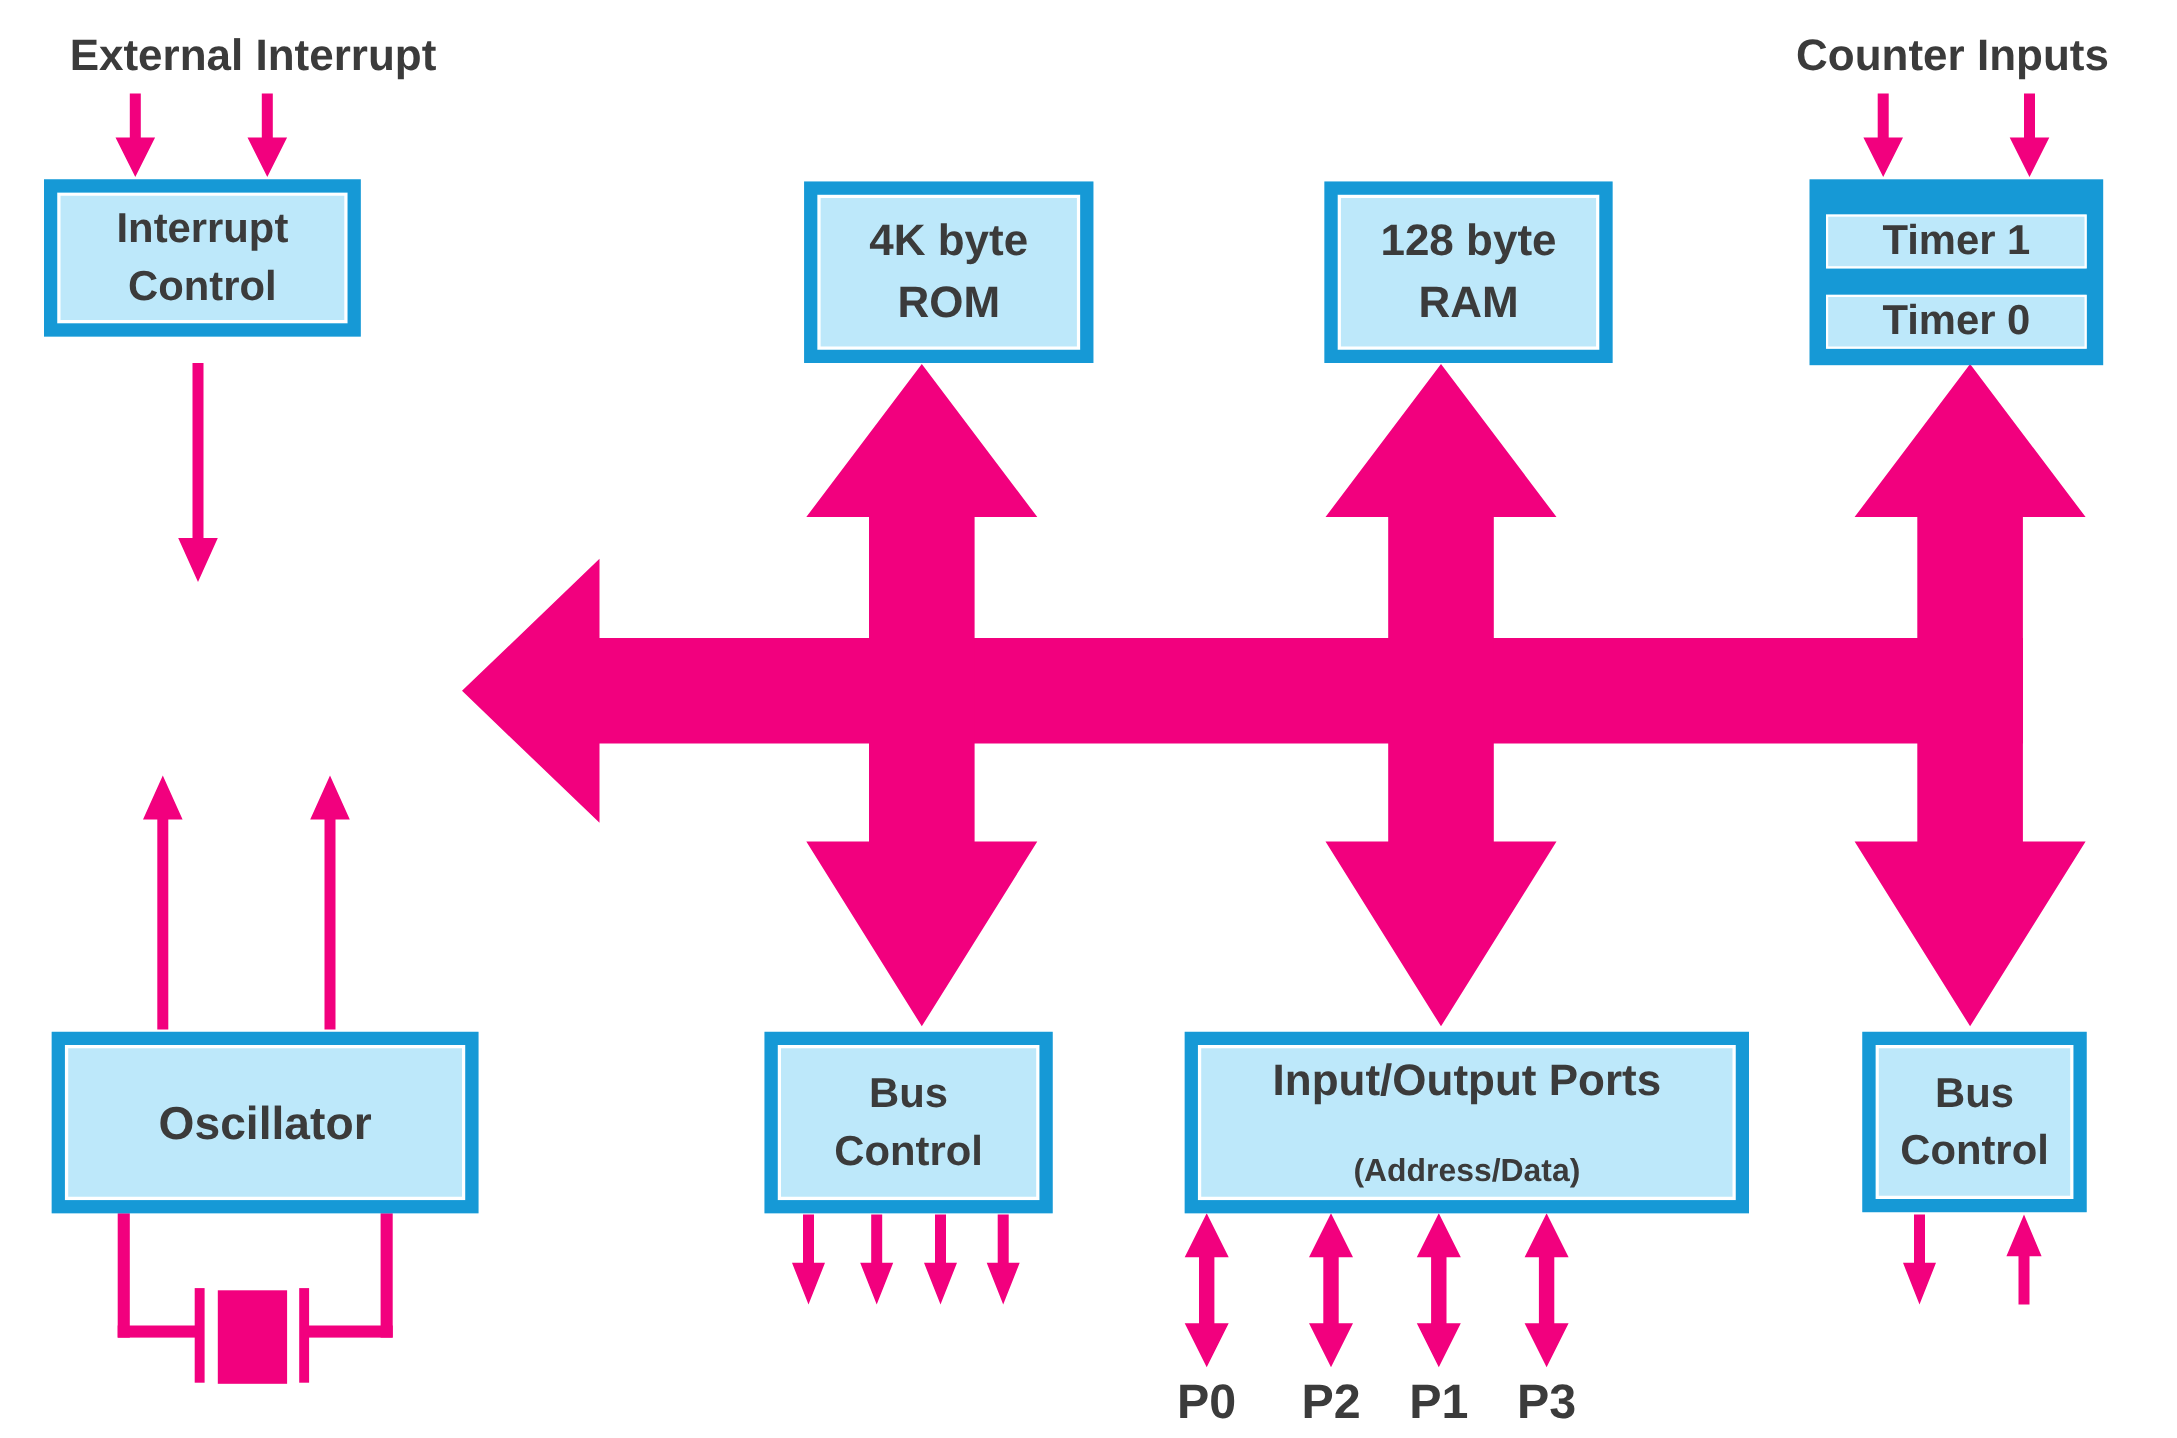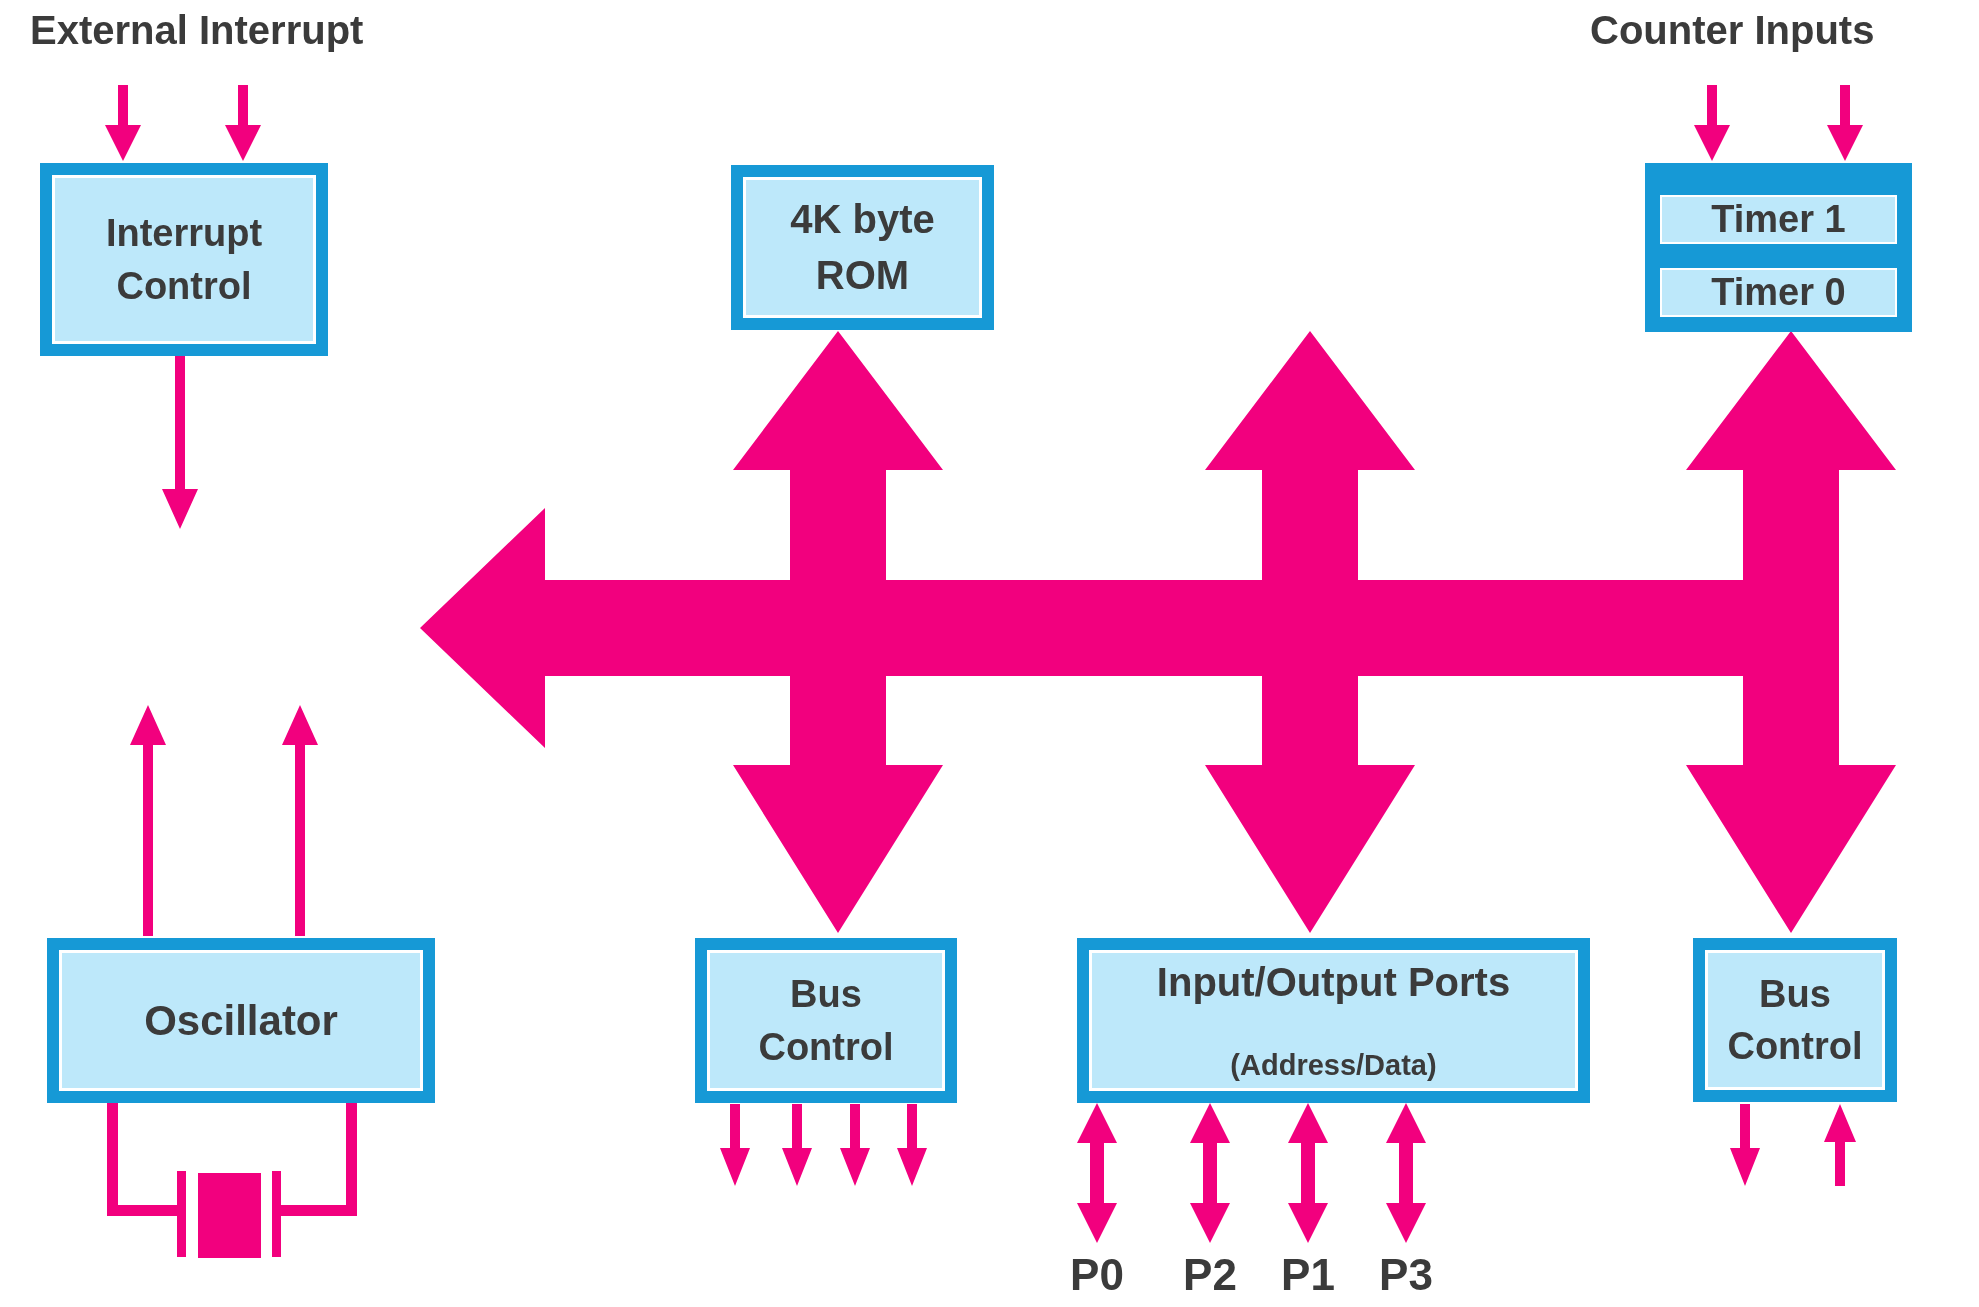--- a/index.html
+++ b/index.html
@@ -31,23 +31,23 @@
     text-align:center;
     line-height:1.38;
   }
   .f38{font-size:38px;}
   .f40{font-size:40px;margin-left:24px;}
   .f42{font-size:42px;margin-left:14px;}
   .cpu-text{font-size:62px;letter-spacing:1px;}
   .io-line2{font-size:29px;line-height:1.2;margin-top:36px;}
   .io-line1{font-size:40px;line-height:1.2;margin-bottom:6px;}
   .toplabel{
-    position:absolute;top:8px;
+    position:absolute;top:29px;
     font-size:40px;
-    text-align:left;
+    text-align:center;
     white-space:nowrap;
   }
   .timer-outer{
     position:absolute;
     background:var(--blue);
     box-sizing:border-box;
     display:flex;flex-direction:column;
     padding:15px;gap:7px;
   }
   .timer-cell{
@@ -109,35 +109,39 @@
       <rect class="pink-shape" x="198" y="1173" width="63" height="85"></rect>
       <rect class="pink-shape" x="272" y="1171" width="9" height="86"></rect>
       <rect class="pink-shape" x="276" y="1205" width="81" height="11"></rect>
       <rect class="pink-shape" x="346" y="1100" width="11" height="116"></rect>
     </g>
   </svg>
 
   <div class="toplabel" style="left:30px;width:400px;">External Interrupt</div>
   <div class="toplabel" style="left:1590px;width:370px;">Counter Inputs</div>
 
-  <div class="bbox f38" style="left:40px;top:163px;width:288px;height:193px;">
+  <div class="bbox f38" style="left:40px;top:163px;width:288px;height:143px;">
     <span>Interrupt</span>
     <span>Control</span>
   </div>
 
 
   <div class="bbox f42" style="left:33px;top:938px;width:388px;height:165px;">
     <span>Oscillator</span>
   </div>
 
   <div class="bbox f40" style="left:707px;top:165px;width:263px;height:165px;">
     <span>4K byte</span>
     <span>ROM</span>
   </div>
 
+  <div class="bbox f40" style="left:1180px;top:165px;width:262px;height:165px;">
+    <span>128 byte</span>
+    <span>RAM</span>
+  </div>
 
   <div class="timer-outer" style="left:1645px;top:163px;width:267px;height:169px;">
     <div class="timer-cell">
       <span>Timer 1</span>
     </div>
     <div class="timer-cell">
       <span>Timer 0</span>
     </div>
   </div>
 

